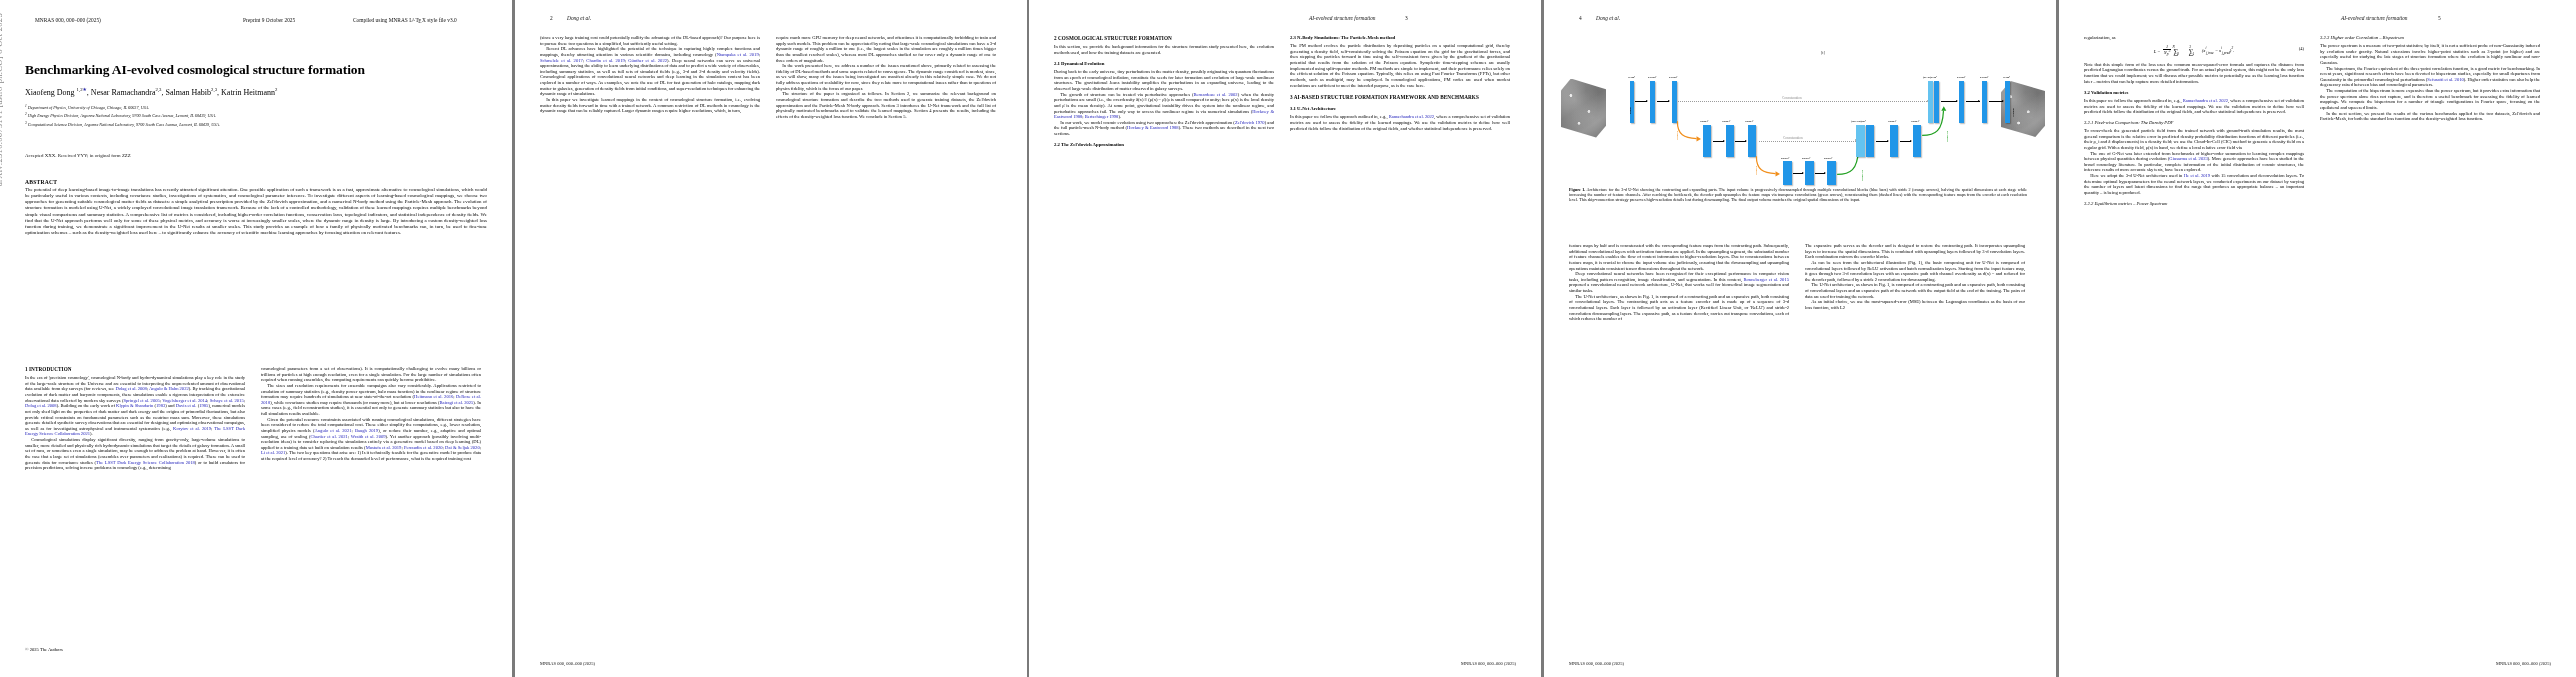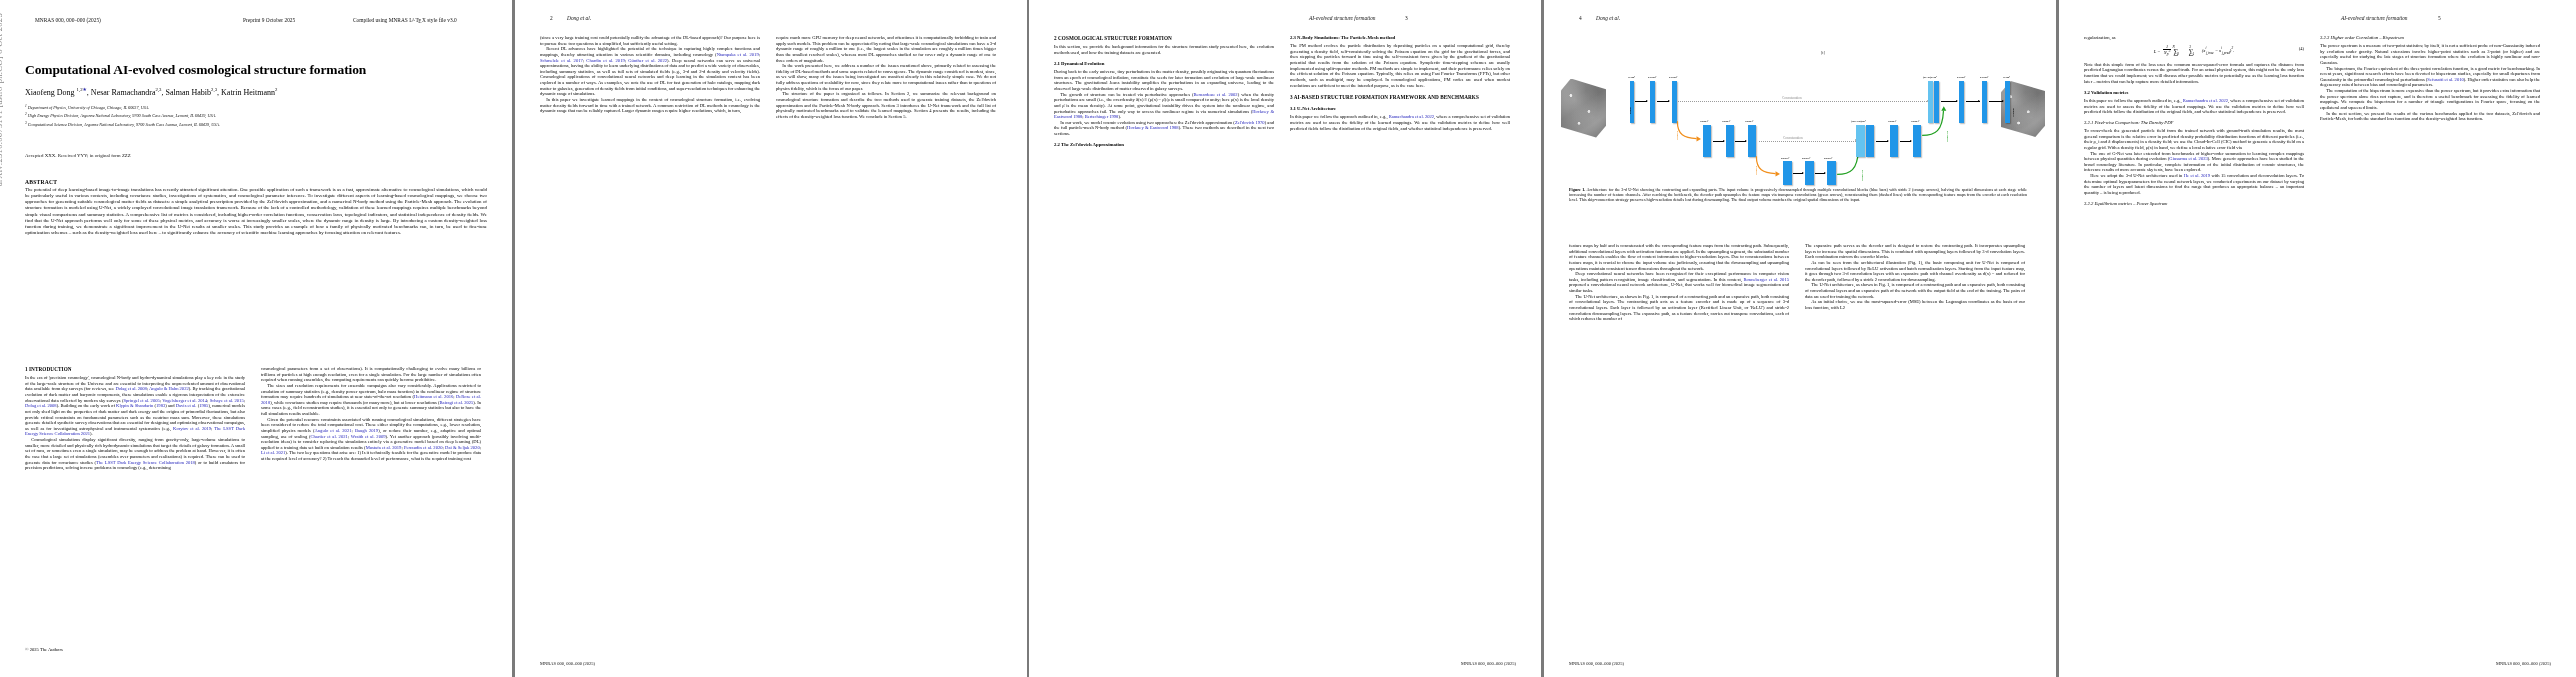--- a/index.html
+++ b/index.html
@@ -97,21 +97,21 @@
   <div class="page p1">
 
     <div class="hdrow">
       <span style="left:35px;">MNRAS 000, 000–000 (2025)</span>
       <span style="left:243px;">Preprint 9 October 2025</span>
       <span style="left:353px;">Compiled using MNRAS L<span style="font-size:4.2px;position:relative;top:-1.1px;left:-0.6px;">A</span>T<span style="font-size:5.3px;position:relative;top:1.1px;left:-0.6px;">E</span>X style file v3.0</span>
     </div>
 
     <div class="arxiv">arXiv:2510.06731v1  [astro-ph.CO]  8 Oct 2025</div>
 
-    <h1 class="title">Computational AI-evolved cosmological structure formation</h1>
+    <h1 class="title">Benchmarking AI-evolved cosmological structure formation</h1>
 
     <div class="authors">
       Xiaofeng Dong <sup>1,2</sup><sup class="star">★</sup>, Nesar Ramachandra<sup>2,3</sup>, Salman Habib<sup>2,3</sup>, Katrin Heitmann<sup>2</sup>
     </div>
 
     <div class="affil" style="top:105px;"><sup>1</sup> Department of Physics, University of Chicago, Chicago, IL 60637, USA.</div>
     <div class="affil" style="top:113px;"><sup>2</sup> High Energy Physics Division, Argonne National Laboratory, 9700 South Cass Avenue, Lemont, IL 60439, USA.</div>
     <div class="affil" style="top:122px;"><sup>3</sup> Computational Science Division, Argonne National Laboratory, 9700 South Cass Avenue, Lemont, IL 60439, USA.</div>
 
     <div class="accepted">Accepted XXX. Received YYY; in original form ZZZ</div>

